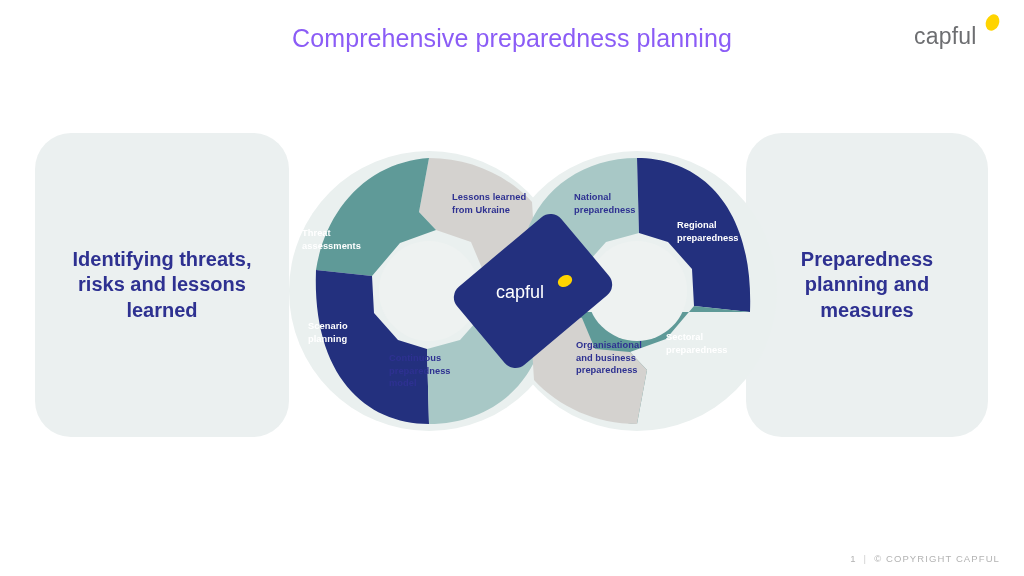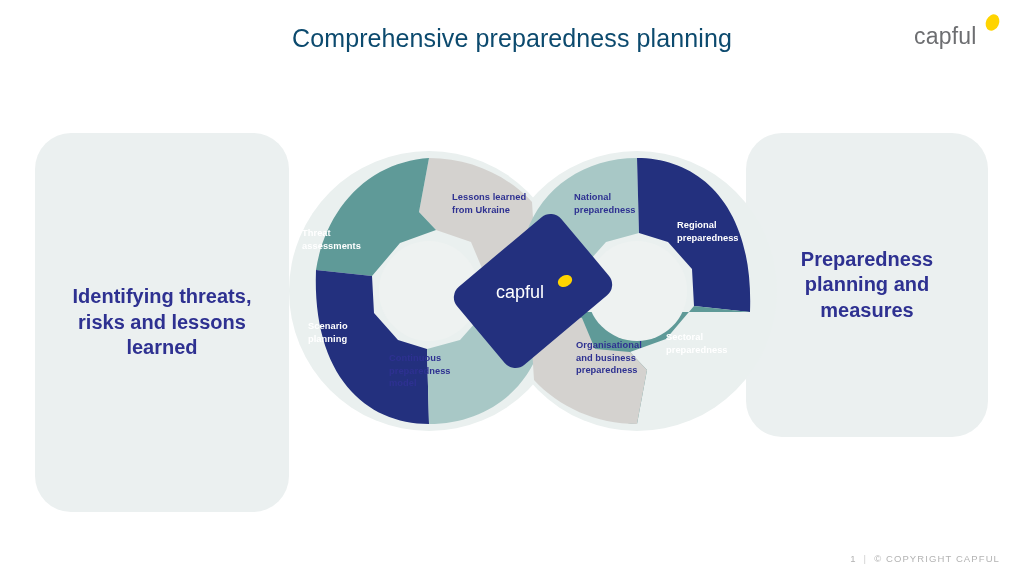--- a/index.html
+++ b/index.html
@@ -18,21 +18,21 @@
 
   
   #slide-title {
     position: absolute;
     left: 0;
     top: 24px;
     width: 1024px;
     text-align: center;
     font-size: 25px;
     font-weight: 400;
-    color: #0c4a6e;
+    color: #8b5cf6;
     letter-spacing: 0.1px;
   }
 
   
   #brand-logo {
     position: absolute;
     right: 24px;
     top: 14px;
     width: 86px;
     height: 36px;
@@ -61,21 +61,21 @@
   
   .side-panel {
     position: absolute;
     background: #ebf0f0;
     border-radius: 36px;
     display: flex;
     align-items: center;
     justify-content: center;
     box-sizing: border-box;
   }
-  #panel-left  { left: 35px;  top: 133px; width: 254px; height: 379px; }
+  #panel-left  { left: 35px;  top: 133px; width: 254px; height: 304px; }
   #panel-right { left: 746px; top: 133px; width: 242px; height: 304px; }
 
   .panel-text {
     font-size: 20px;
     font-weight: bold;
     color: #2e3191;
     line-height: 1.28;
     text-align: center;
     padding: 0 18px;
     white-space: pre-line;

